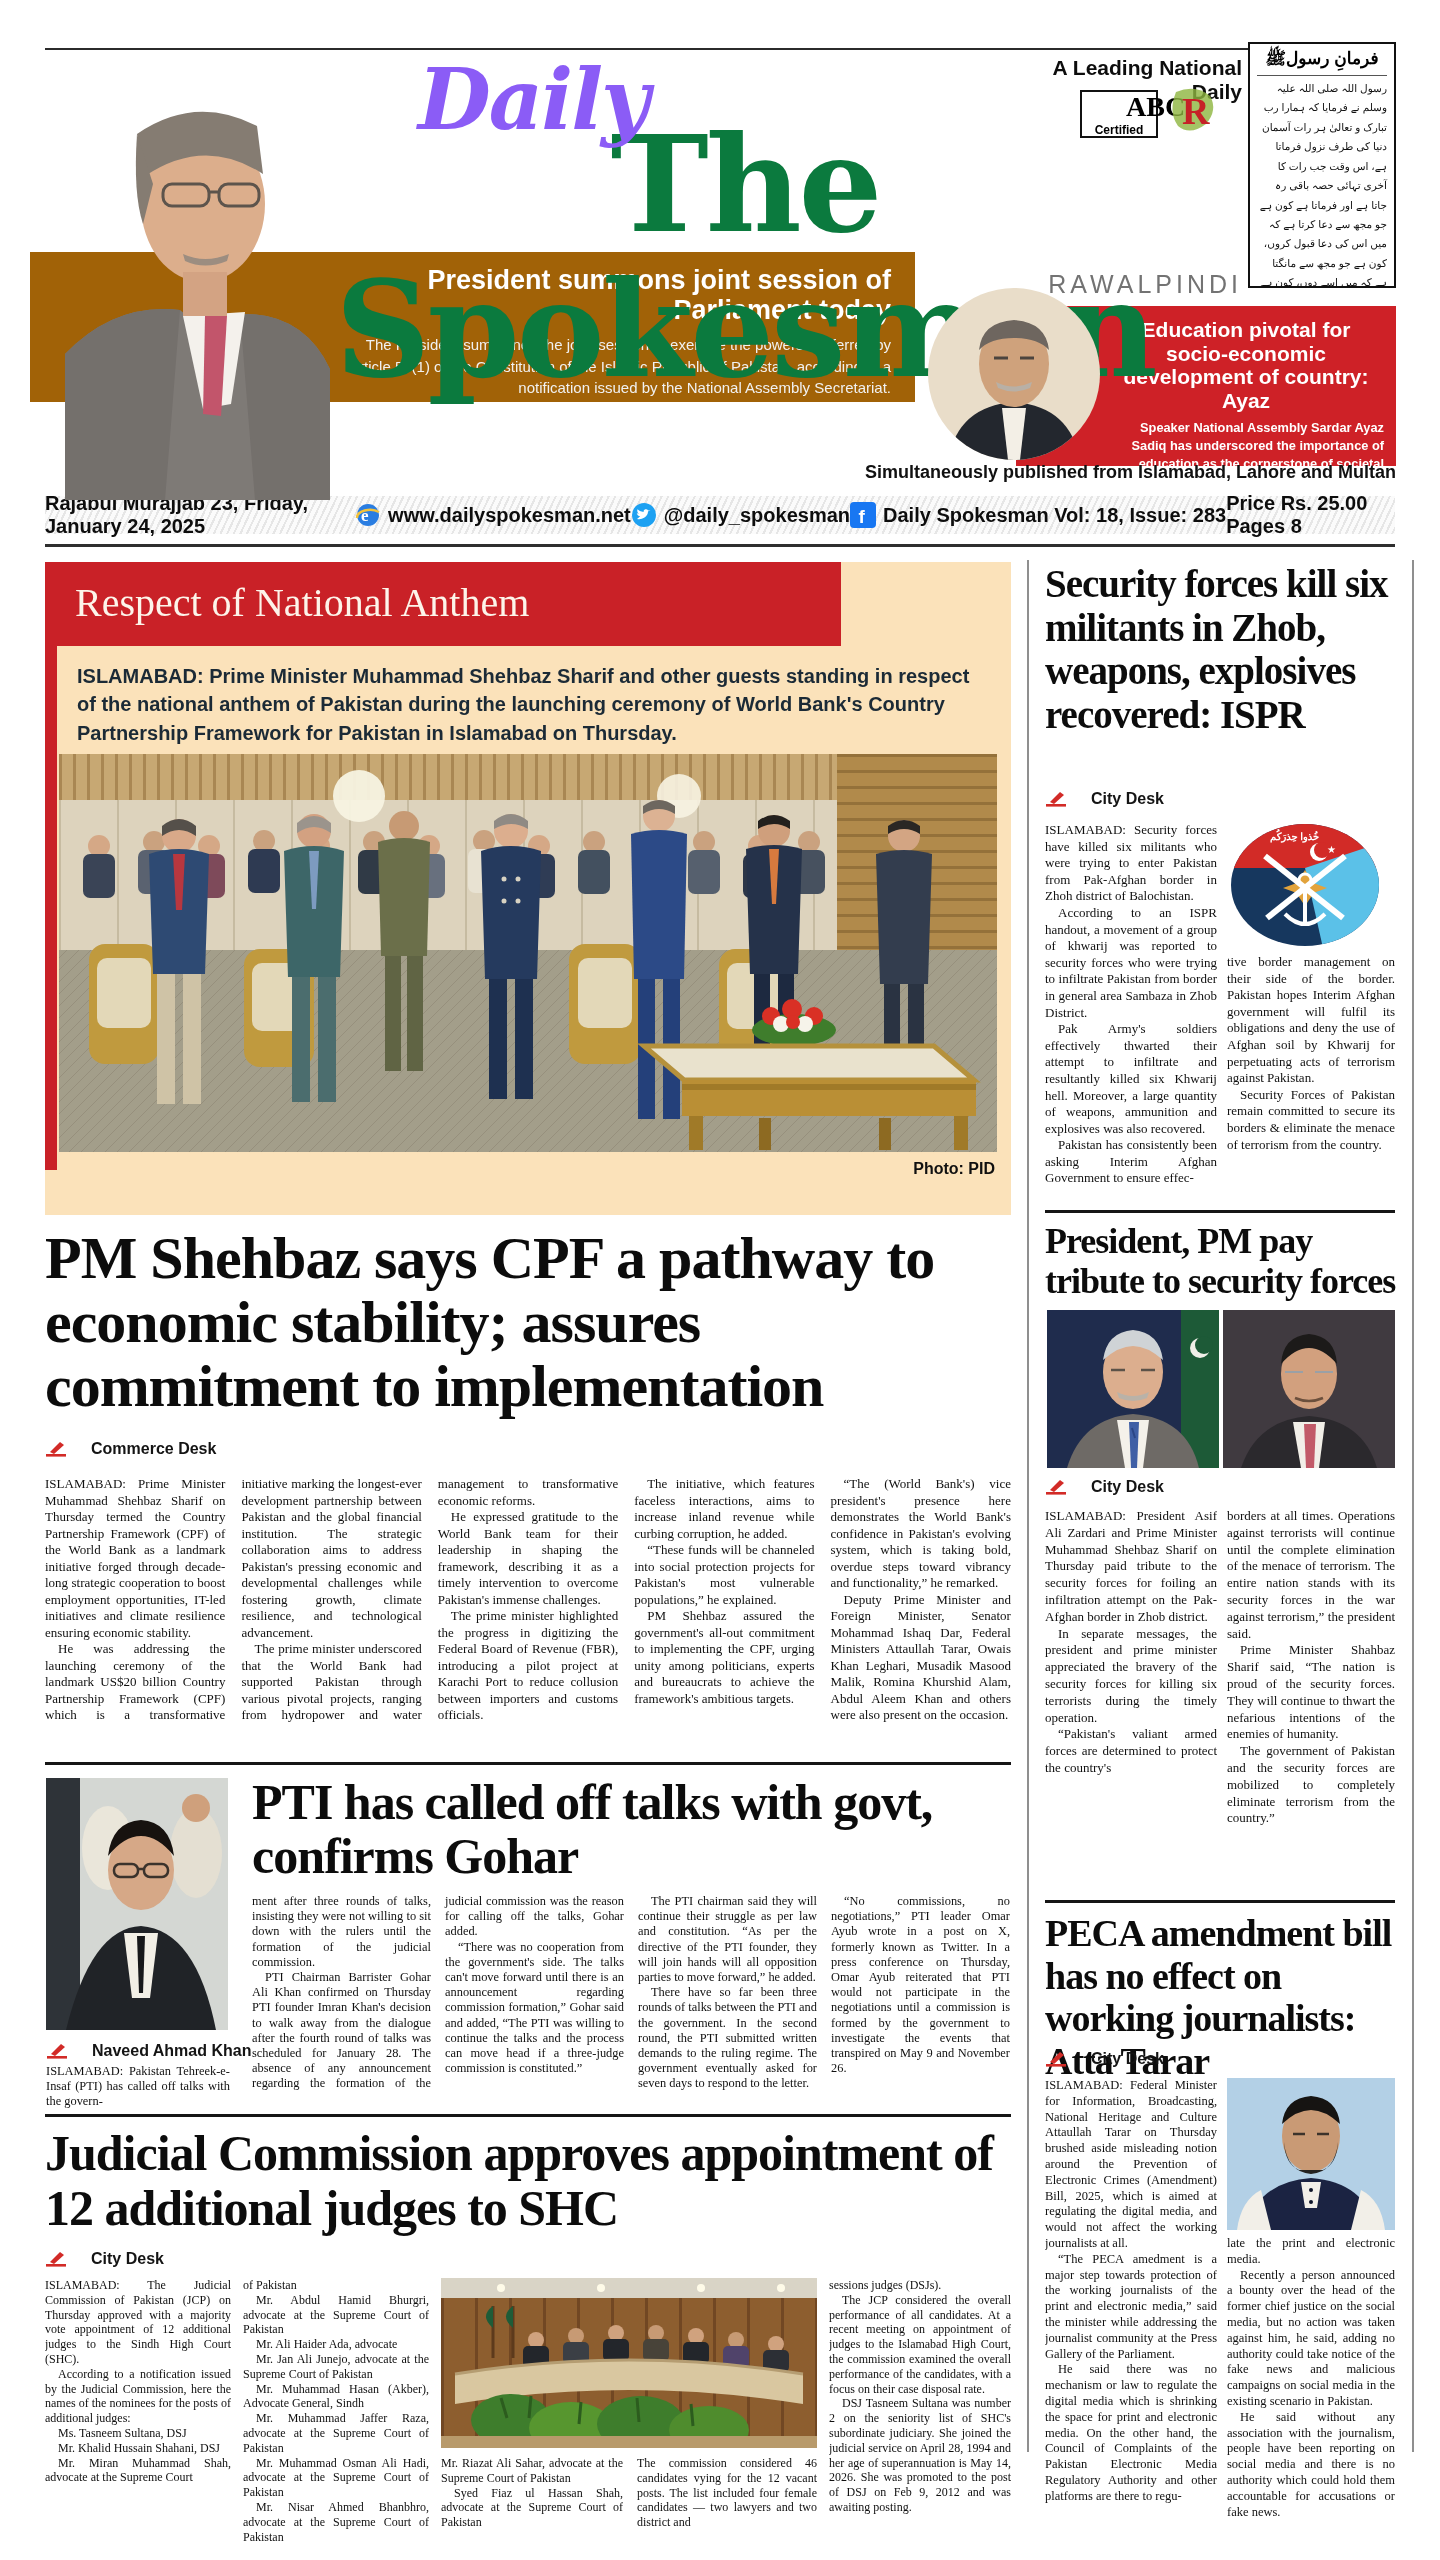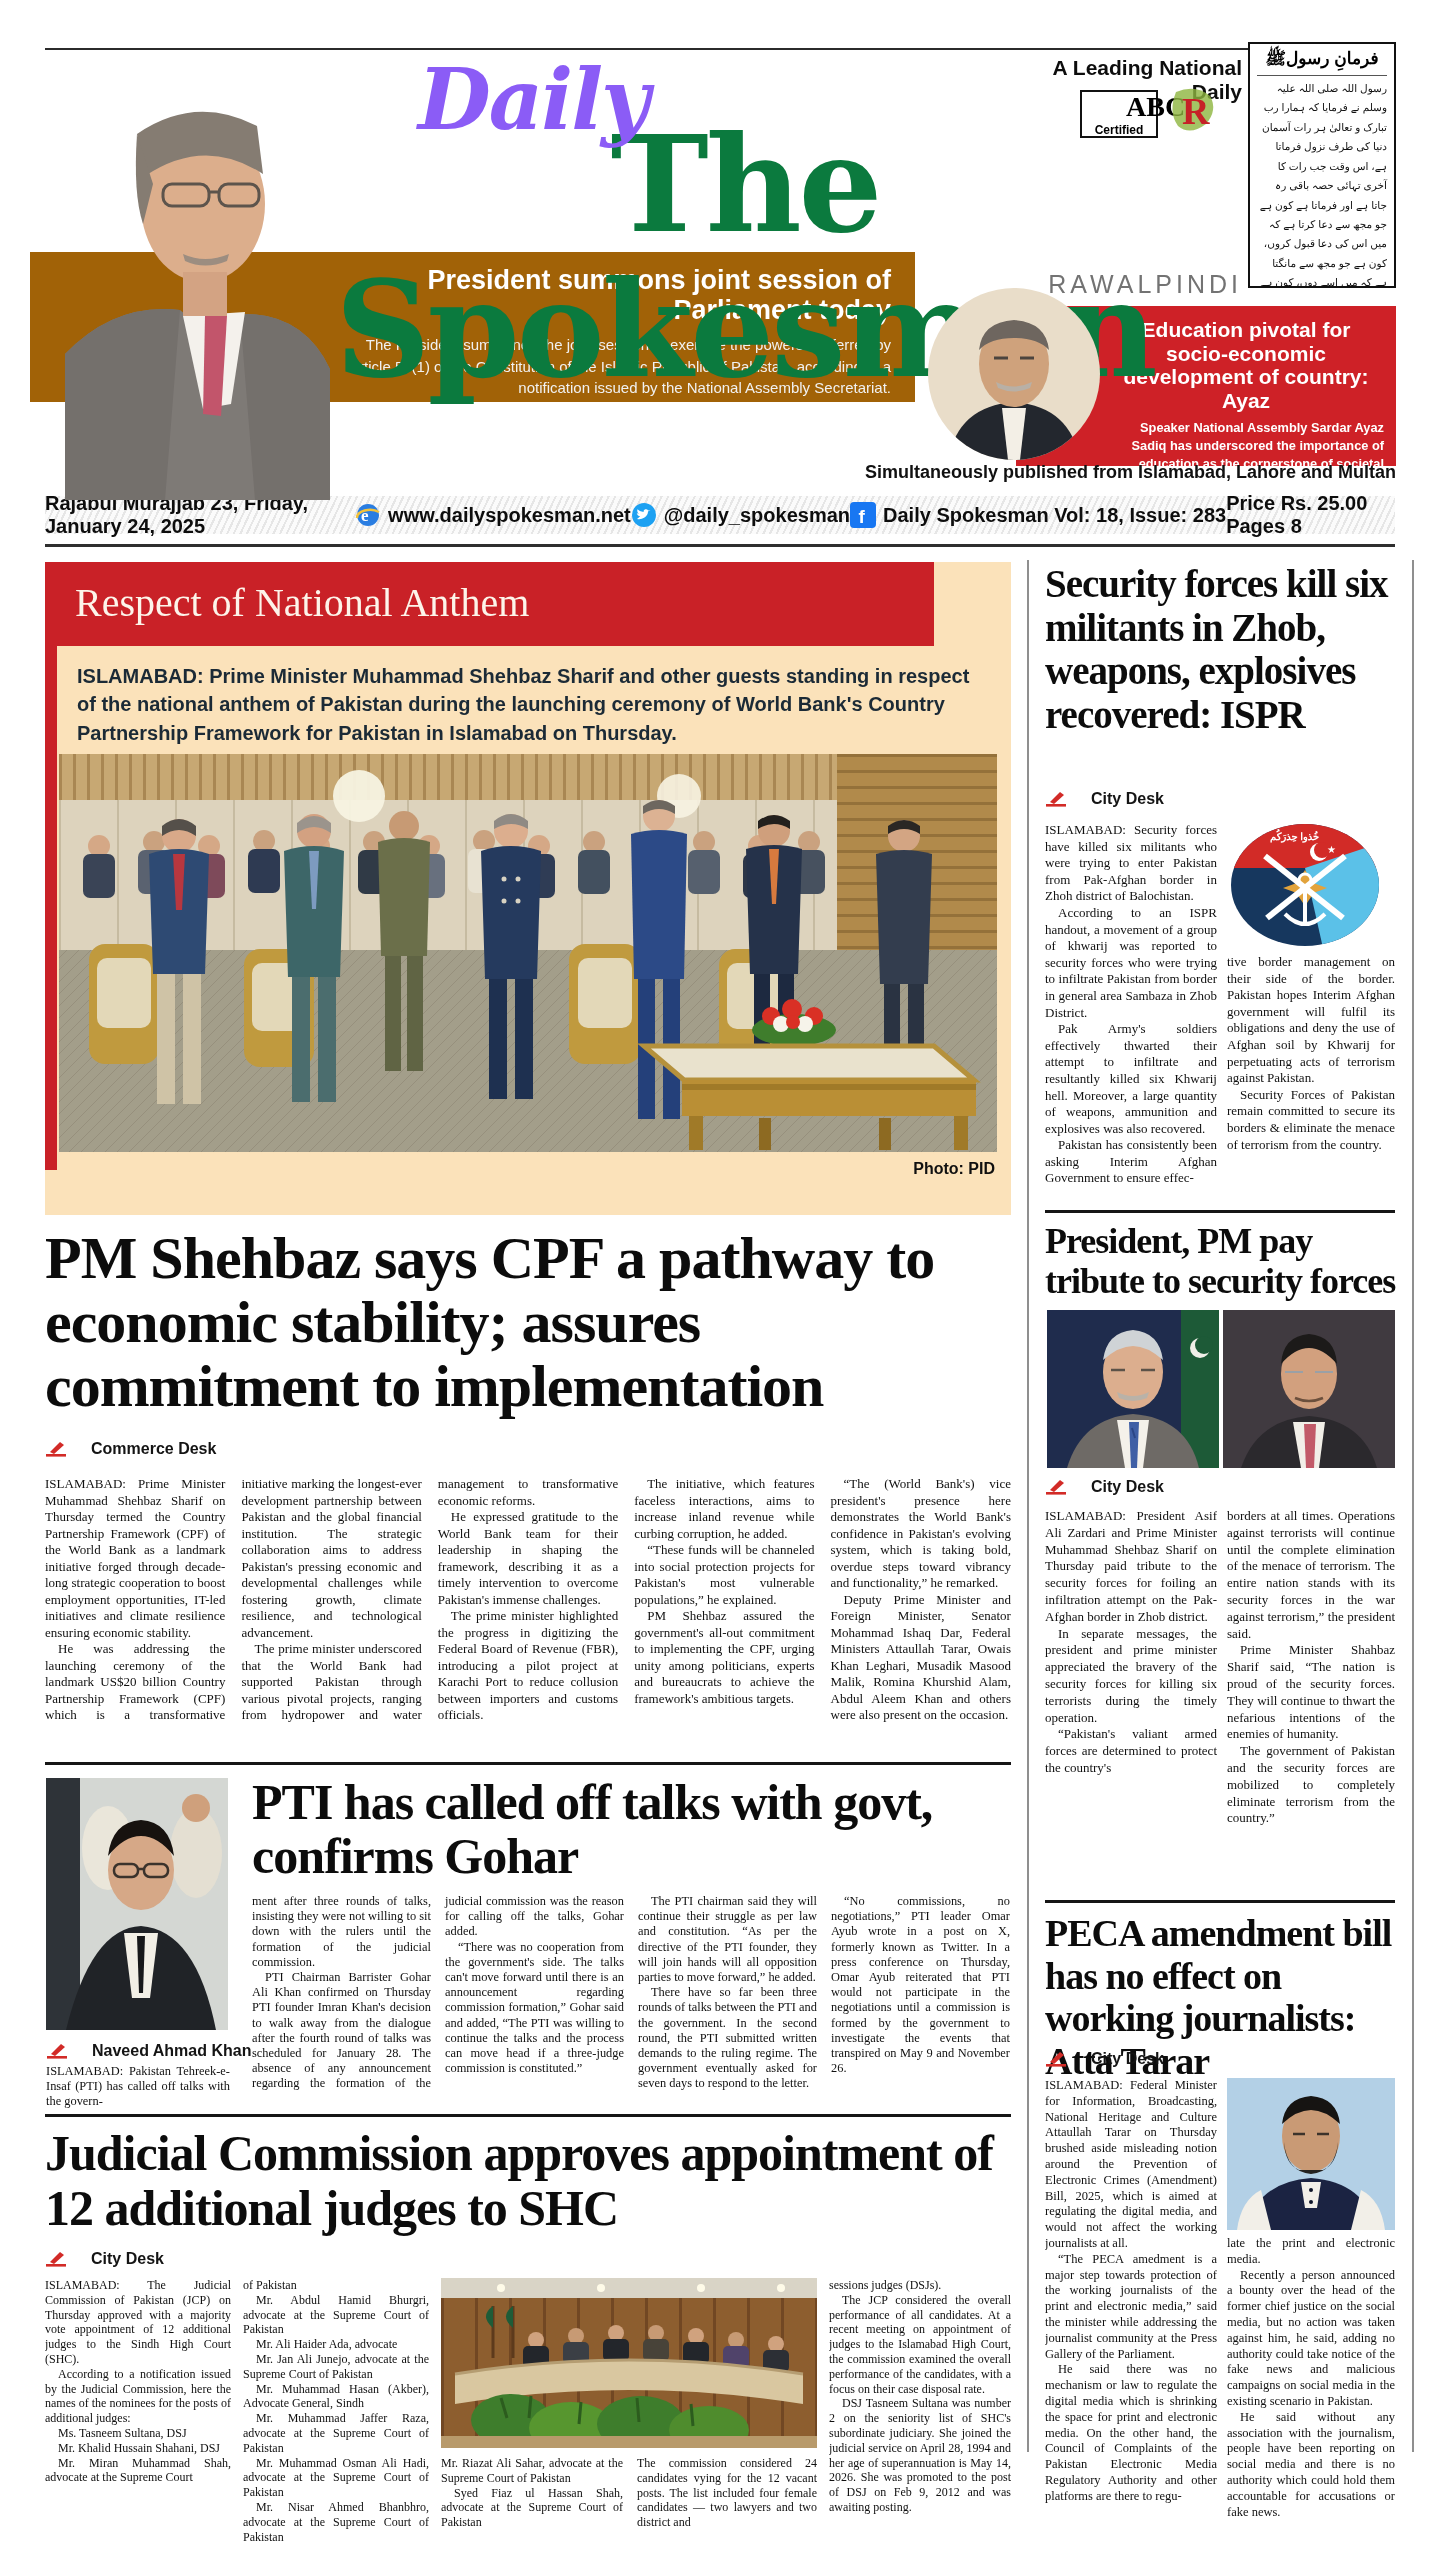--- a/index.html
+++ b/index.html
@@ -46,21 +46,21 @@
   .bar-item { display:flex; align-items:center; gap:7px; white-space:nowrap; }
   .date-rule { left:45px; top:544px; width:1350px; height:3px; background:#2e2e2e; }
 
   
   .vrule { width:2px; background:#8f8f8f; }
   .hrule { background:#161616; height:3px; }
 
   
   .anthem-panel { left:45px; top:562px; width:966px; height:653px; background:#fbe2ba; }
   .anthem-strip { position:absolute; left:0; top:0; width:12px; height:608px; background:#c92127; }
-  .anthem-titlebar { position:absolute; left:0; top:0; width:889px; height:84px; background:#c92127;
+  .anthem-titlebar { position:absolute; left:0; top:0; width:796px; height:84px; background:#c92127;
                      color:#fdf4ea; font-family:"Liberation Serif",serif; font-size:40px; padding:17px 0 0 30px; }
   .anthem-caption { position:absolute; left:32px; top:100px; width:908px; font-size:20px; font-weight:bold;
                     color:#1b2a36; line-height:1.42; }
   .anthem-photo { position:absolute; left:14px; top:192px; width:938px; height:398px; }
   .photo-credit { position:absolute; right:16px; top:598px; font-size:16px; font-weight:bold; color:#101010; }
 
   
   .headline { font-family:"Liberation Serif",serif; font-weight:bold; color:#0c0c0c; letter-spacing:-1px; }
   .byline { display:flex; align-items:center; gap:24px; font-size:16px; font-weight:bold; color:#141414; }
   .news { font-family:"Liberation Serif",serif; color:#101010; text-align:justify; overflow:hidden; }
@@ -548,21 +548,21 @@
         <path d="M60,120 L66,140 M90,118 L88,140 M140,124 L138,146 M196,120 L198,144 M250,126 L252,148" stroke="#2c5c1e" stroke-width="3"></path>
       </g>
       <rect y="158" width="376" height="12" fill="#b89a6b"></rect>
     </svg>
   </div>
   <div class="abs news jc-c3" style="font-size:12px; line-height:14.8px;">
       <p>Mr. Riazat Ali Sahar, advocate at the Supreme Court of Pakistan</p>
       <p>Syed Fiaz ul Hassan Shah, advocate at the Supreme Court of Pakistan</p>
     </div>
   <div class="abs news jc-c4" style="font-size:12px; line-height:14.8px;">
-      <p>The commission considered 24 candidates vying for the 12 vacant posts. The list included four female candidates — two lawyers and two district and</p>
+      <p>The commission considered 46 candidates vying for the 12 vacant posts. The list included four female candidates — two lawyers and two district and</p>
     </div>
   <div class="abs news jc-col jc-c5">
       <p>sessions judges (DSJs).</p>
       <p>The JCP considered the overall performance of all candidates. At a recent meeting on appointment of judges to the Islamabad High Court, the commission examined the overall performance of the candidates, with a focus on their case disposal rate.</p>
       <p>DSJ Tasneem Sultana was number 2 on the seniority list of SHC's subordinate judiciary. She joined the judicial service on April 28, 1994 and her age of superannuation is May 14, 2026. She was promoted to the post of DSJ on Feb 9, 2012 and was awaiting posting.</p>
     </div>
 
   <div class="abs headline sec-headline">Security forces kill six militants in Zhob, weapons, explosives recovered: ISPR</div>
   <div class="abs byline sec-byline">
     <svg width="22" height="17" viewBox="0 0 22 17">

